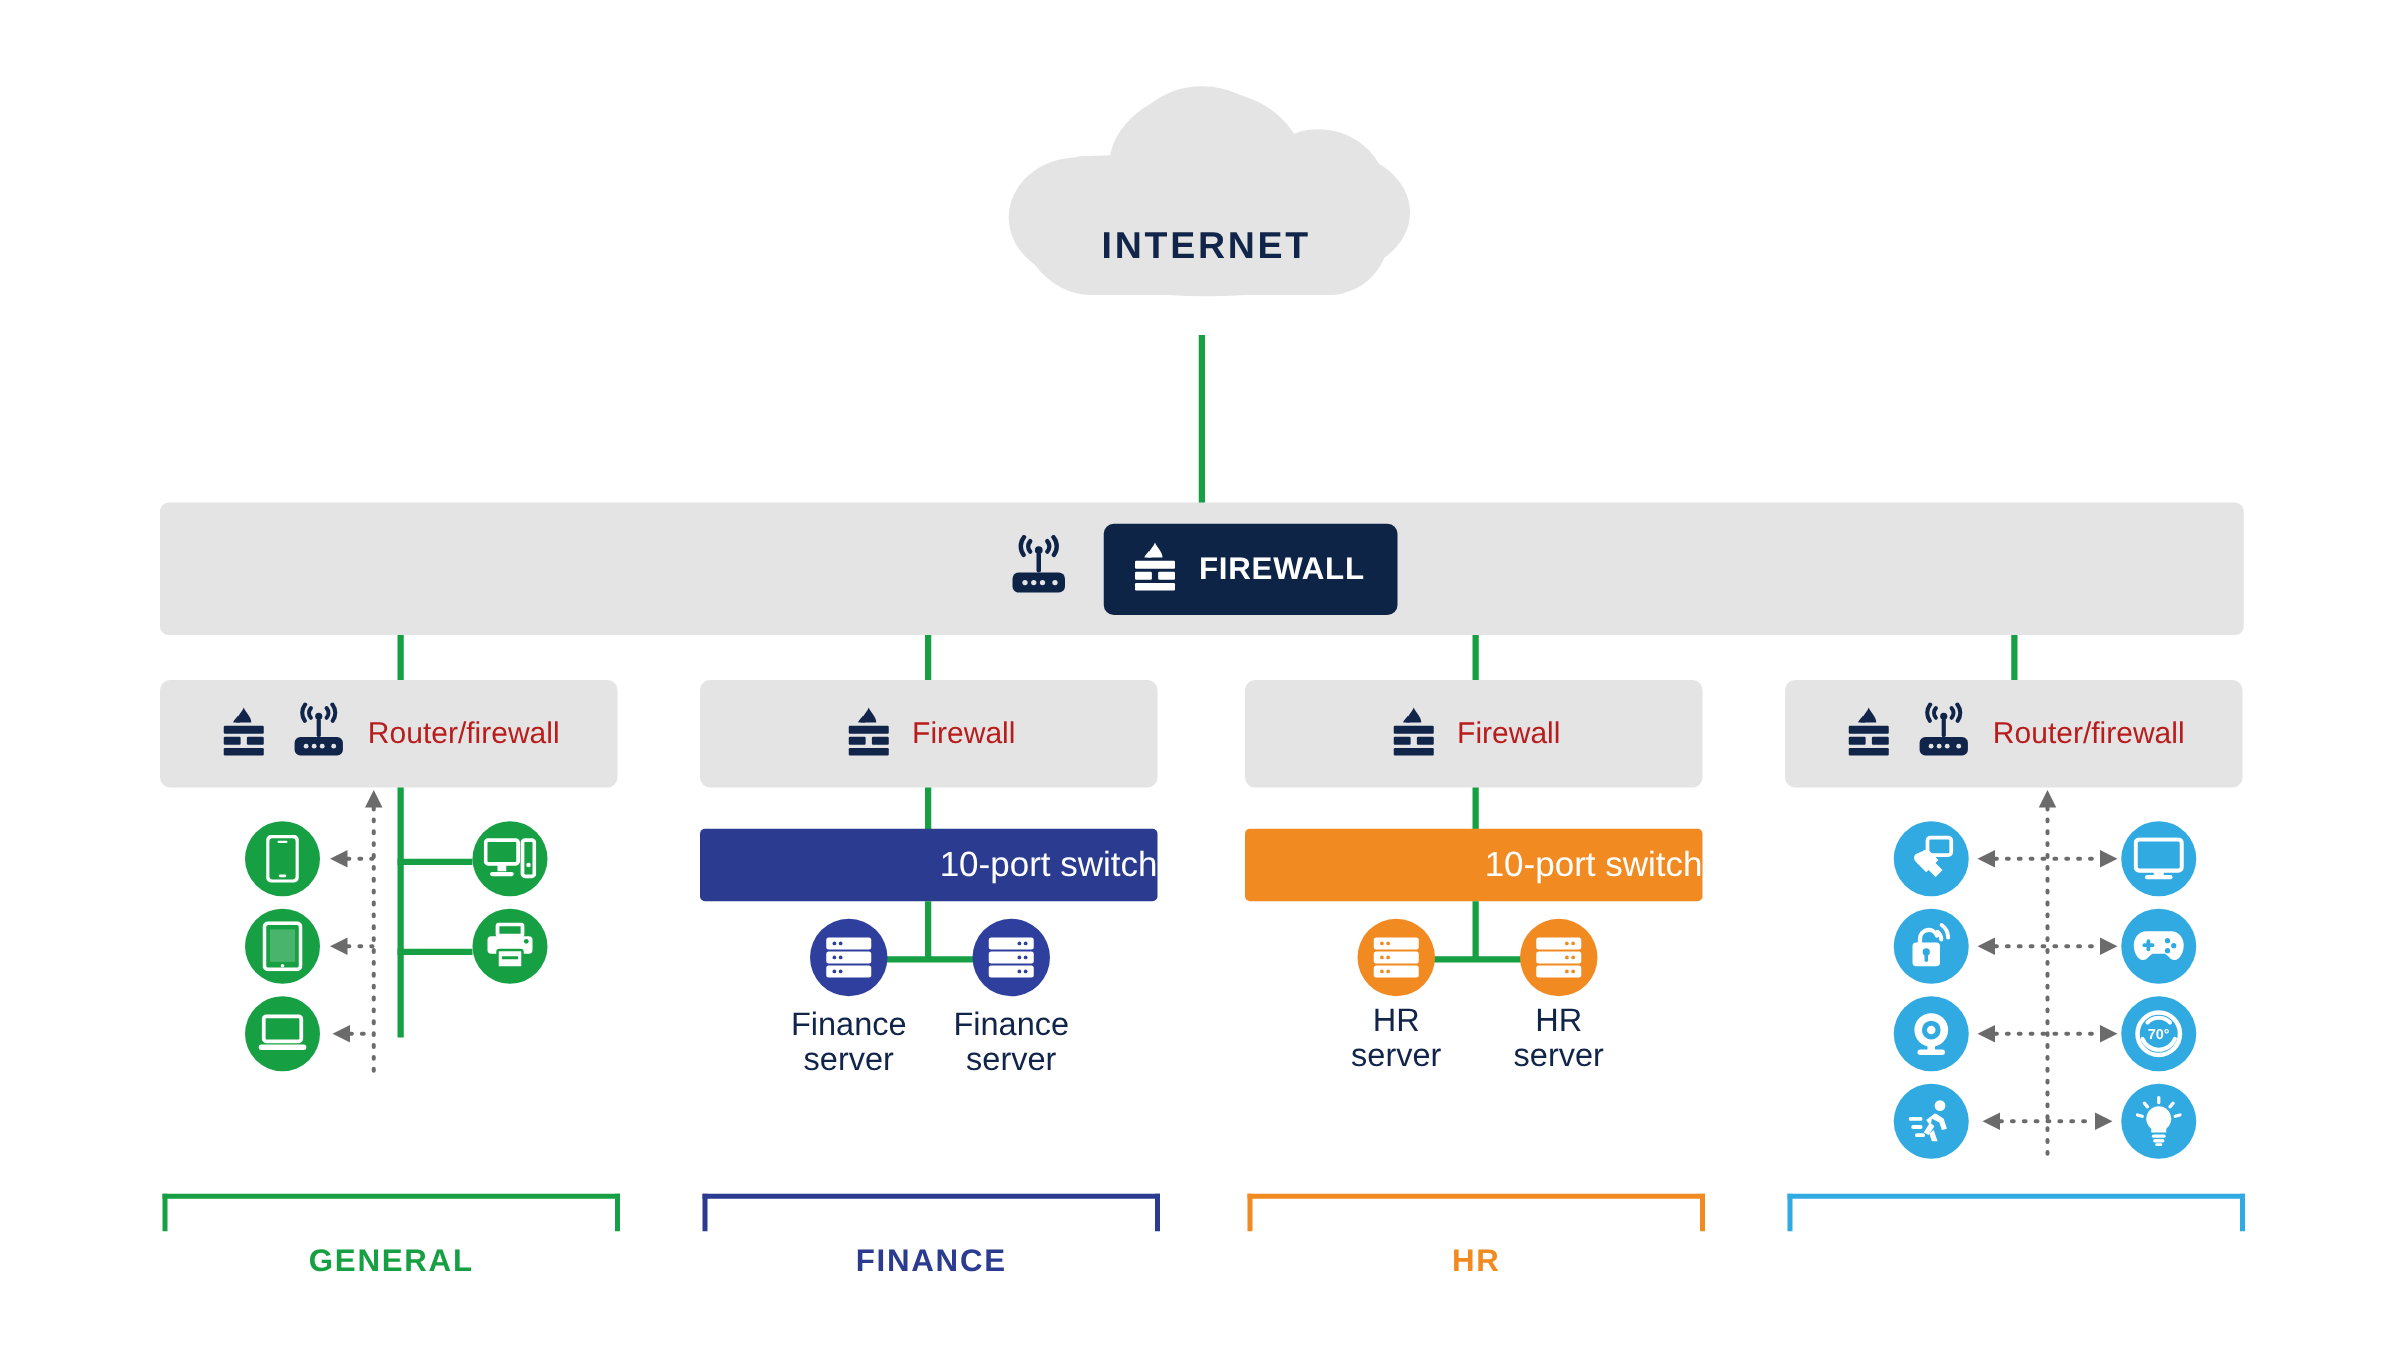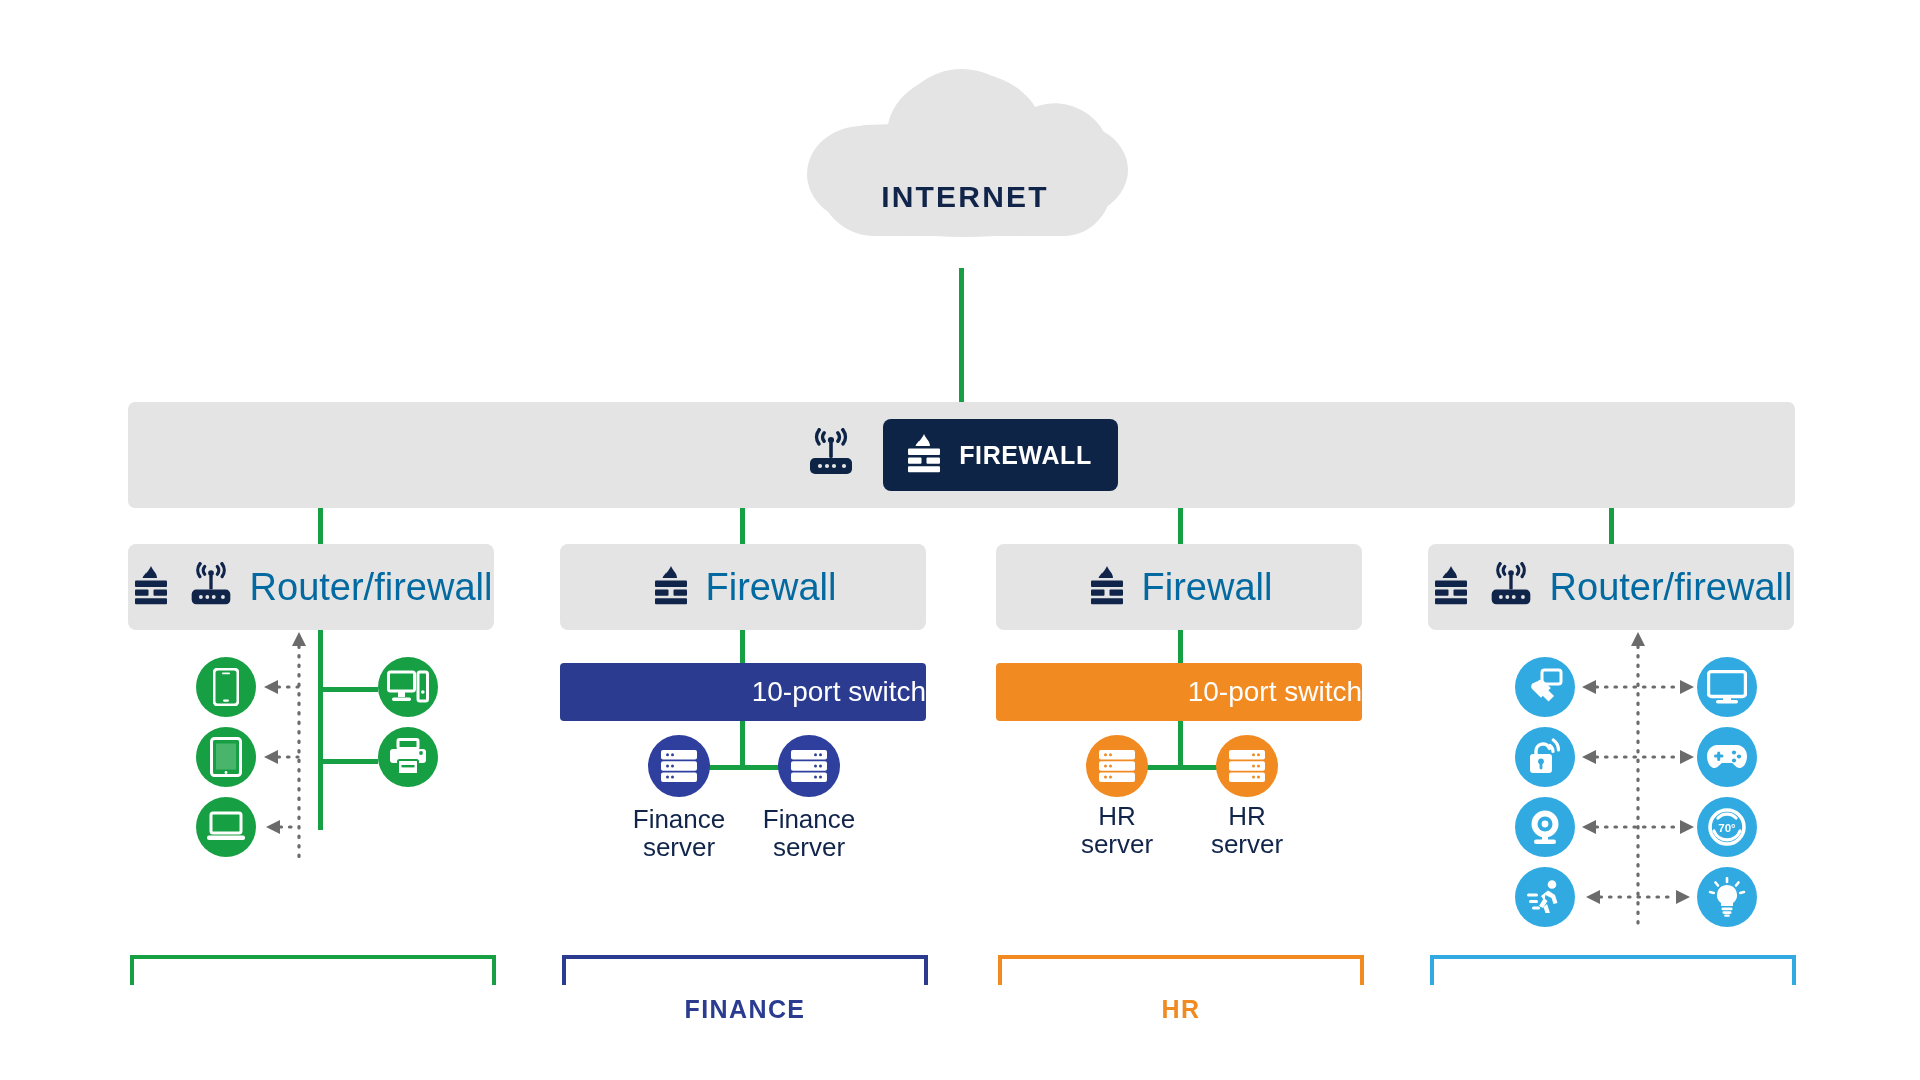--- a/index.html
+++ b/index.html
@@ -41,21 +41,21 @@
   }
   .fw-badge-label {
     color: #ffffff; font-size: 25px; font-weight: bold; letter-spacing: 0.6px;
   }
 
   
   .zonehead {
     position: absolute; height: 86px; background: #e4e4e4; border-radius: 8px;
     display: flex; align-items: center; justify-content: center; gap: 14px;
   }
-  .zonehead-label { font-size: 38px; color: #0369a1; }
+  .zonehead-label { font-size: 24px; color: #b91c1c; }
 
   
   .switchbar {
     position: absolute; height: 58px; border-radius: 4px;
     display: flex; align-items: center; justify-content: flex-end;
     color: #ffffff; font-size: 28px;
   }
 
   
   .circ {
@@ -480,20 +480,21 @@
       <polygon points="4,127 18,120 18,134"></polygon>
         <polygon points="116,127 102,120 102,134"></polygon>
       <polygon points="4,197 18,190 18,204"></polygon>
         <polygon points="116,197 102,190 102,204"></polygon>
       <polygon points="8,267 22,260 22,274"></polygon>
         <polygon points="112,267 98,260 98,274"></polygon>
     </g>
   </svg>
 
   <div class="bracket" style="left:130px; top:955px; width:366px; height:30px; border-width:4px; border-color:#17a043;"></div>
+  <div class="legend" style="left:130px; top:995px; width:366px; color:#17a043;">GENERAL</div>
 
   <div class="bracket" style="left:562px; top:955px; width:366px; height:30px; border-width:4px; border-color:#2b3c90;"></div>
   <div class="legend" style="left:562px; top:995px; width:366px; color:#2b3c90;">FINANCE</div>
 
   <div class="bracket" style="left:998px; top:955px; width:366px; height:30px; border-width:4px; border-color:#f18a21;"></div>
   <div class="legend" style="left:998px; top:995px; width:366px; color:#f18a21;">HR</div>
 
   <div class="bracket" style="left:1430px; top:955px; width:366px; height:30px; border-width:4px; border-color:#31aae2;"></div>
 
 </div>

